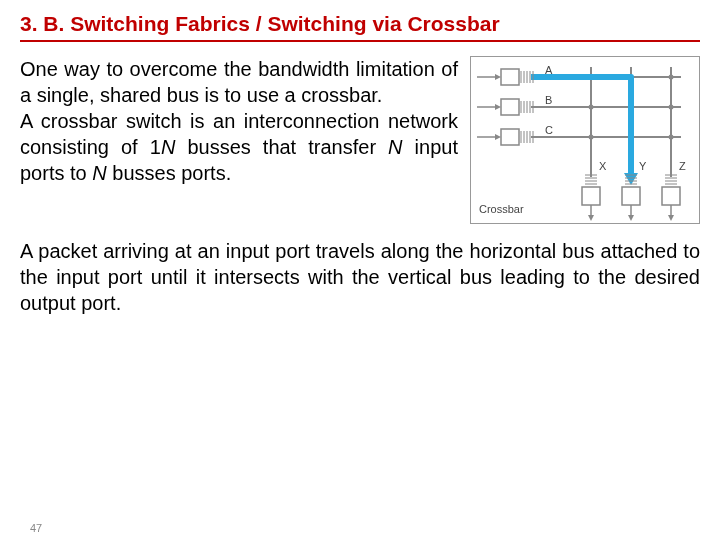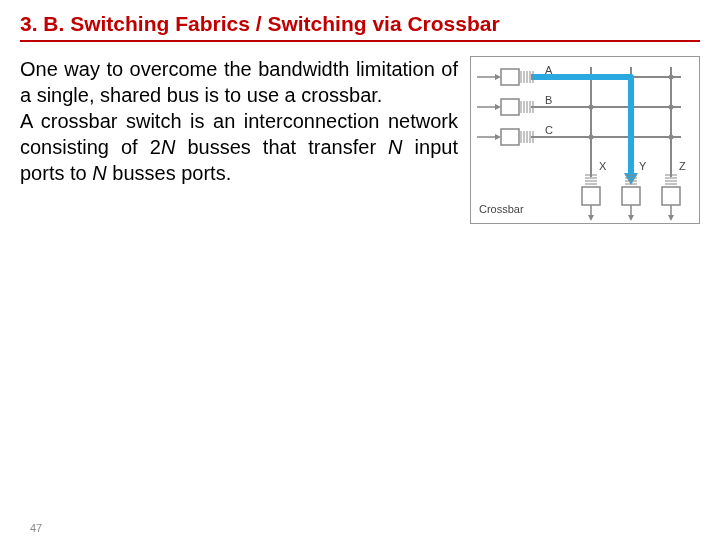--- a/index.html
+++ b/index.html
@@ -19,21 +19,21 @@
 </head>
 <body>
 
 <div class="page">
 
   <div class="title">3. B. Switching Fabrics / Switching via Crossbar</div>
 
   <div class="row1">
     <div class="para p1">
       <span>One way to overcome the bandwidth limitation of a single, shared bus is to use a crossbar.</span><br>
-      <span>A crossbar switch is an interconnection network consisting of 2</span><span class="var">N</span><span> busses that transfer </span><span class="var">N</span><span> input ports to </span><span class="var">N</span><span> busses ports.</span>
+      <span>A crossbar switch is an interconnection network consisting of 1</span><span class="var">N</span><span> busses that transfer </span><span class="var">N</span><span> input ports to </span><span class="var">N</span><span> busses ports.</span>
     </div>
 
     <div class="diagram">
       <svg width="228" height="166" viewBox="0 0 228 166">
 
         <g stroke="#888" stroke-width="2">
           <line x1="60" y1="20" x2="210" y2="20"></line>
           <line x1="60" y1="50" x2="210" y2="50"></line>
           <line x1="60" y1="80" x2="210" y2="80"></line>
         </g>
@@ -124,16 +124,17 @@
         </g>
         <text class="lbl" x="128" y="113">X</text>
         <text class="lbl" x="168" y="113">Y</text>
         <text class="lbl" x="208" y="113">Z</text>
 
         <text class="lbl" x="8" y="156">Crossbar</text>
       </svg>
     </div>
   </div>
 
+  <div class="para p2">A packet arriving at an input port travels along the horizontal bus attached to the input port until it intersects with the vertical bus leading to the desired output port.</div>
 
 
   <div class="pagenum">47</div>
 </div>
 
 </body></html>

